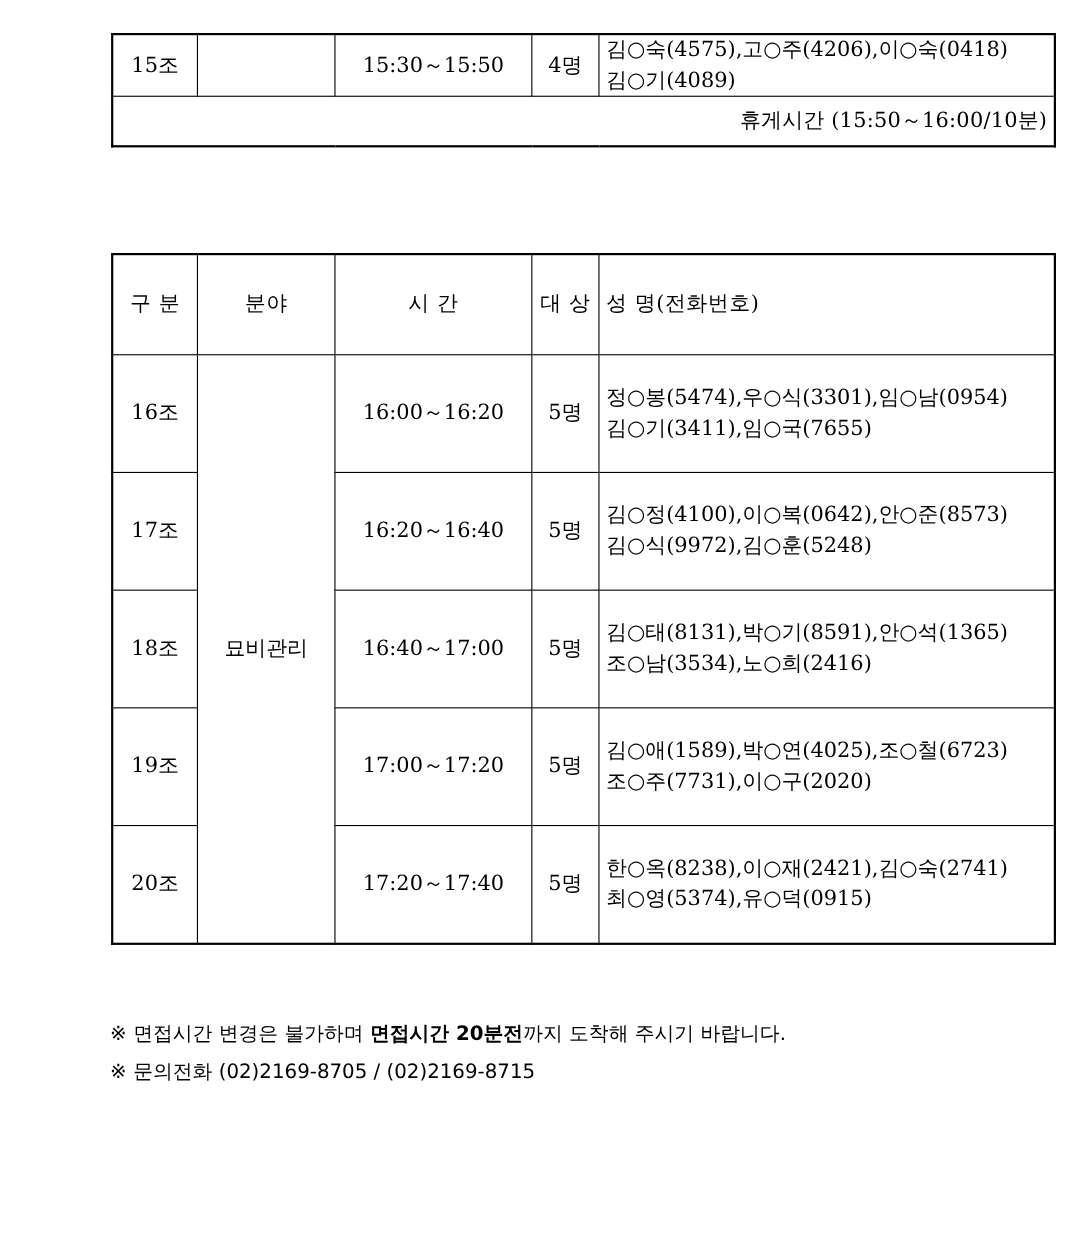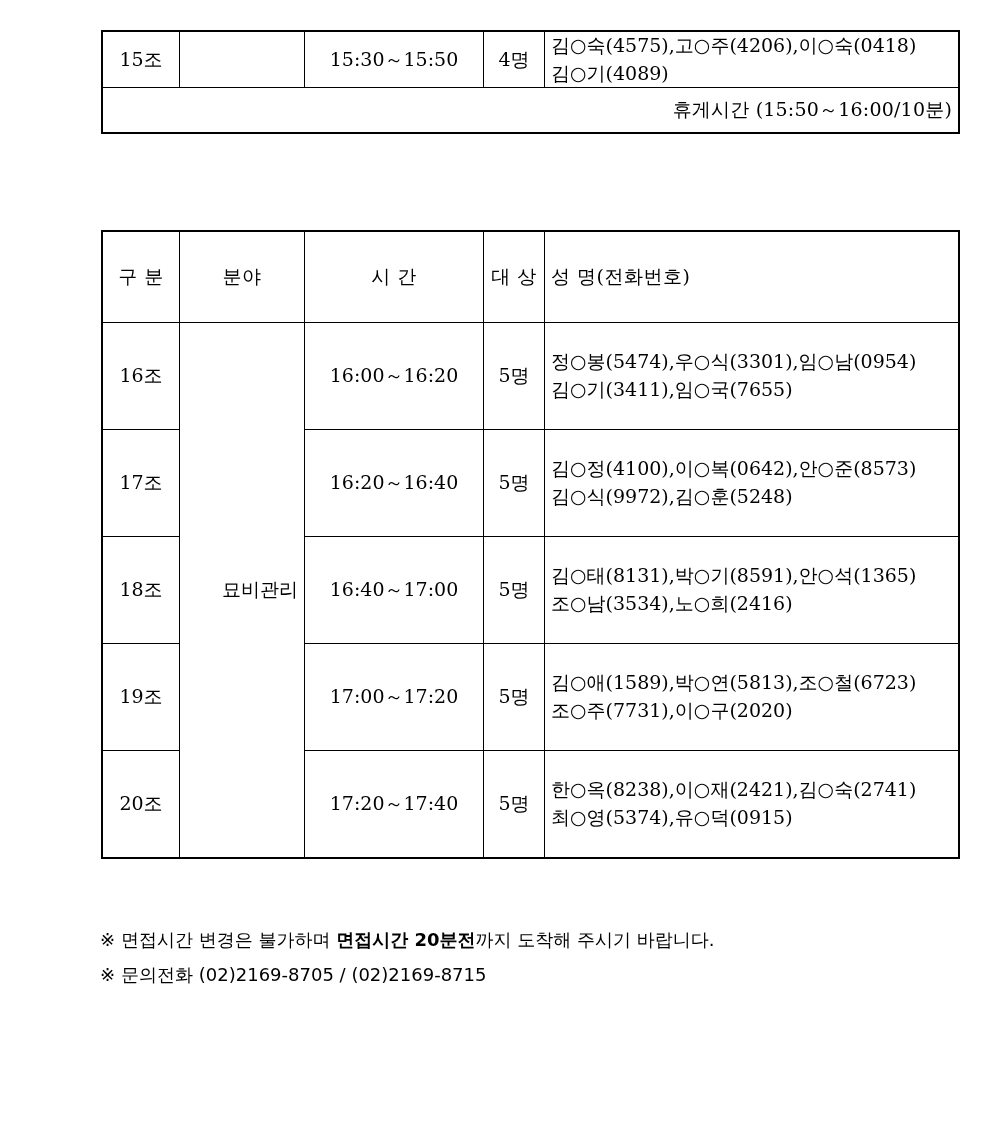--- a/index.html
+++ b/index.html
@@ -36,21 +36,21 @@
   table.sched th {
     border: 1px solid #000;
     padding: 0 6px;
     font-weight: normal;
     vertical-align: middle;
     font-size: 19px;
     line-height: 1.45;
     font-family: "DejaVu Serif", "Liberation Serif", serif;
   }
   .c-group   { width: 64px;  text-align: center; }
-  .c-field   { width: 112px; text-align: right; }
+  .c-field   { width: 112px; text-align: center; }
   .c-time    { width: 166px; text-align: center; }
   .c-count   { width: 48px;  text-align: center; }
   .c-names   { width: 401px; text-align: left; padding-left: 10px; }
 
   
   #table-upper { left: 101px; top: 30px; width: 791px; }
   #table-upper td { height: 44px; }
   .row-15 td { height: 88px; }
   .break-row td {
     height: 66px;
@@ -145,21 +145,21 @@
         <td class="c-names">
           <div class="names-line">김○태(8131),박○기(8591),안○석(1365)</div>
           <div class="names-line">조○남(3534),노○희(2416)</div>
         </td>
       </tr>
       <tr>
         <td class="c-group">19조</td>
         <td class="c-time">17:00～17:20</td>
         <td class="c-count">5명</td>
         <td class="c-names">
-          <div class="names-line">김○애(1589),박○연(5813),조○철(6723)</div>
+          <div class="names-line">김○애(1589),박○연(4025),조○철(6723)</div>
           <div class="names-line">조○주(7731),이○구(2020)</div>
         </td>
       </tr>
       <tr>
         <td class="c-group">20조</td>
         <td class="c-time">17:20～17:40</td>
         <td class="c-count">5명</td>
         <td class="c-names">
           <div class="names-line">한○옥(8238),이○재(2421),김○숙(2741)</div>
           <div class="names-line">최○영(5374),유○덕(0915)</div>

